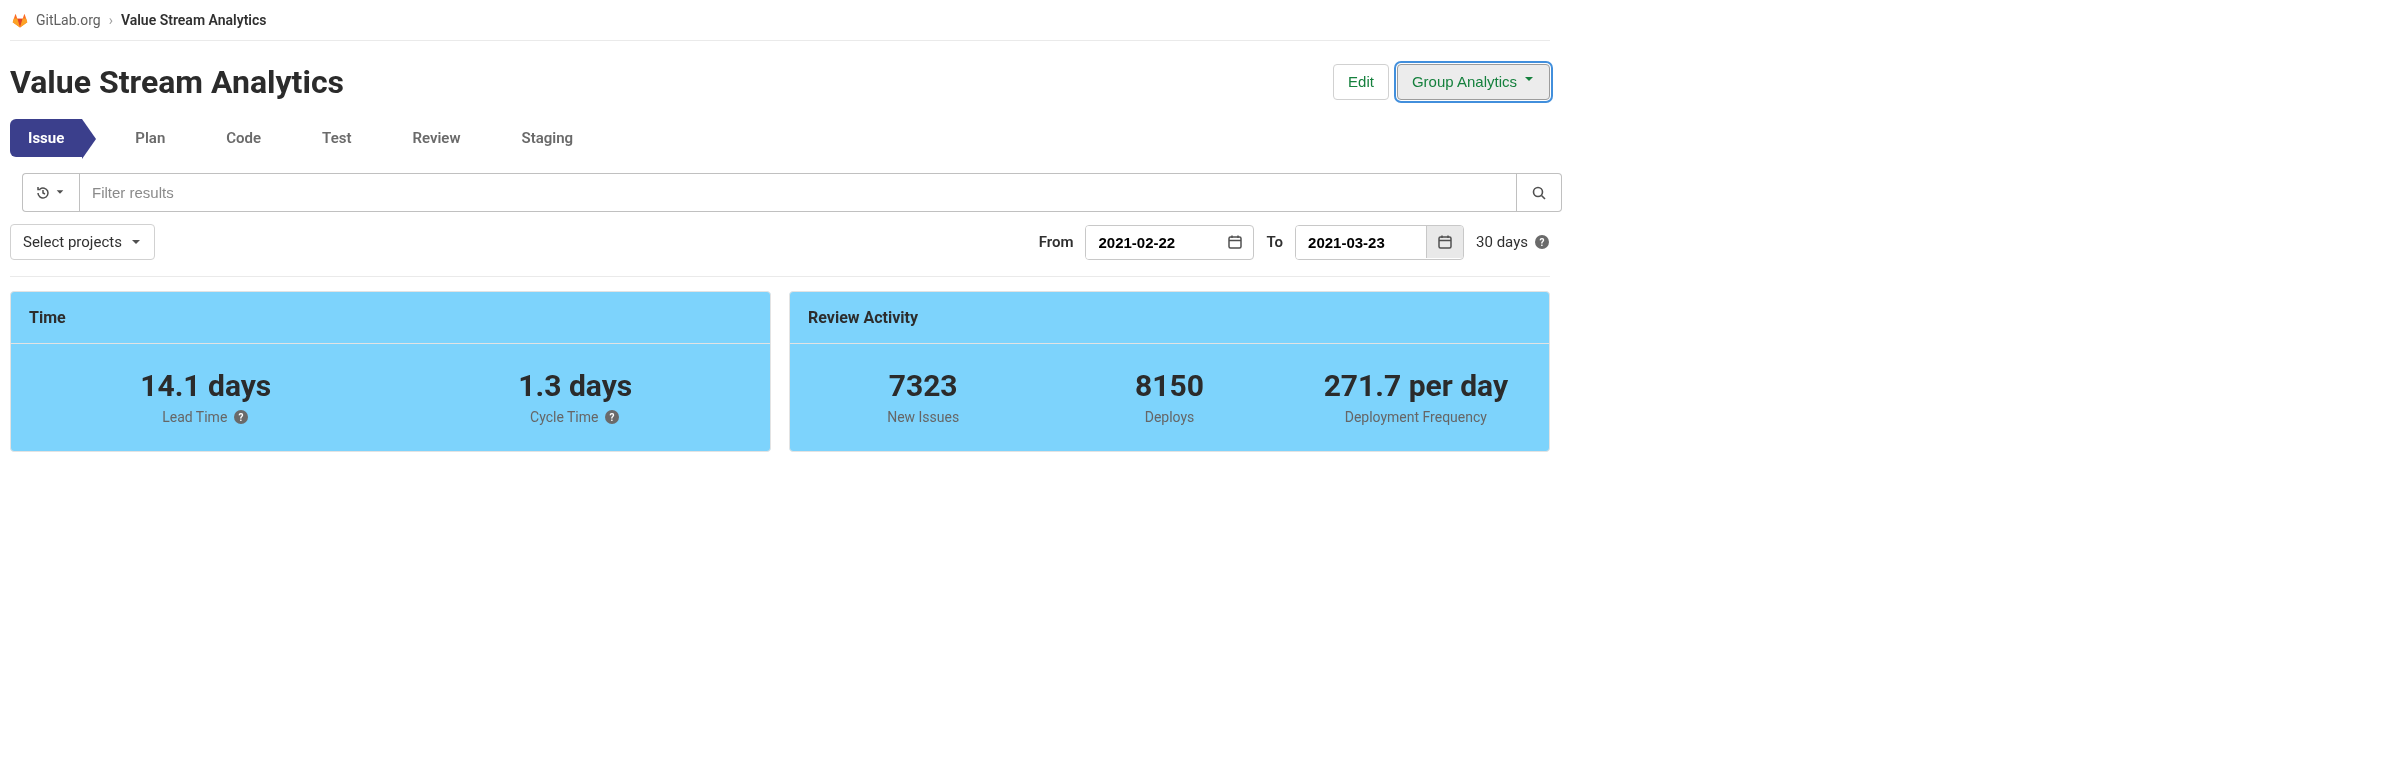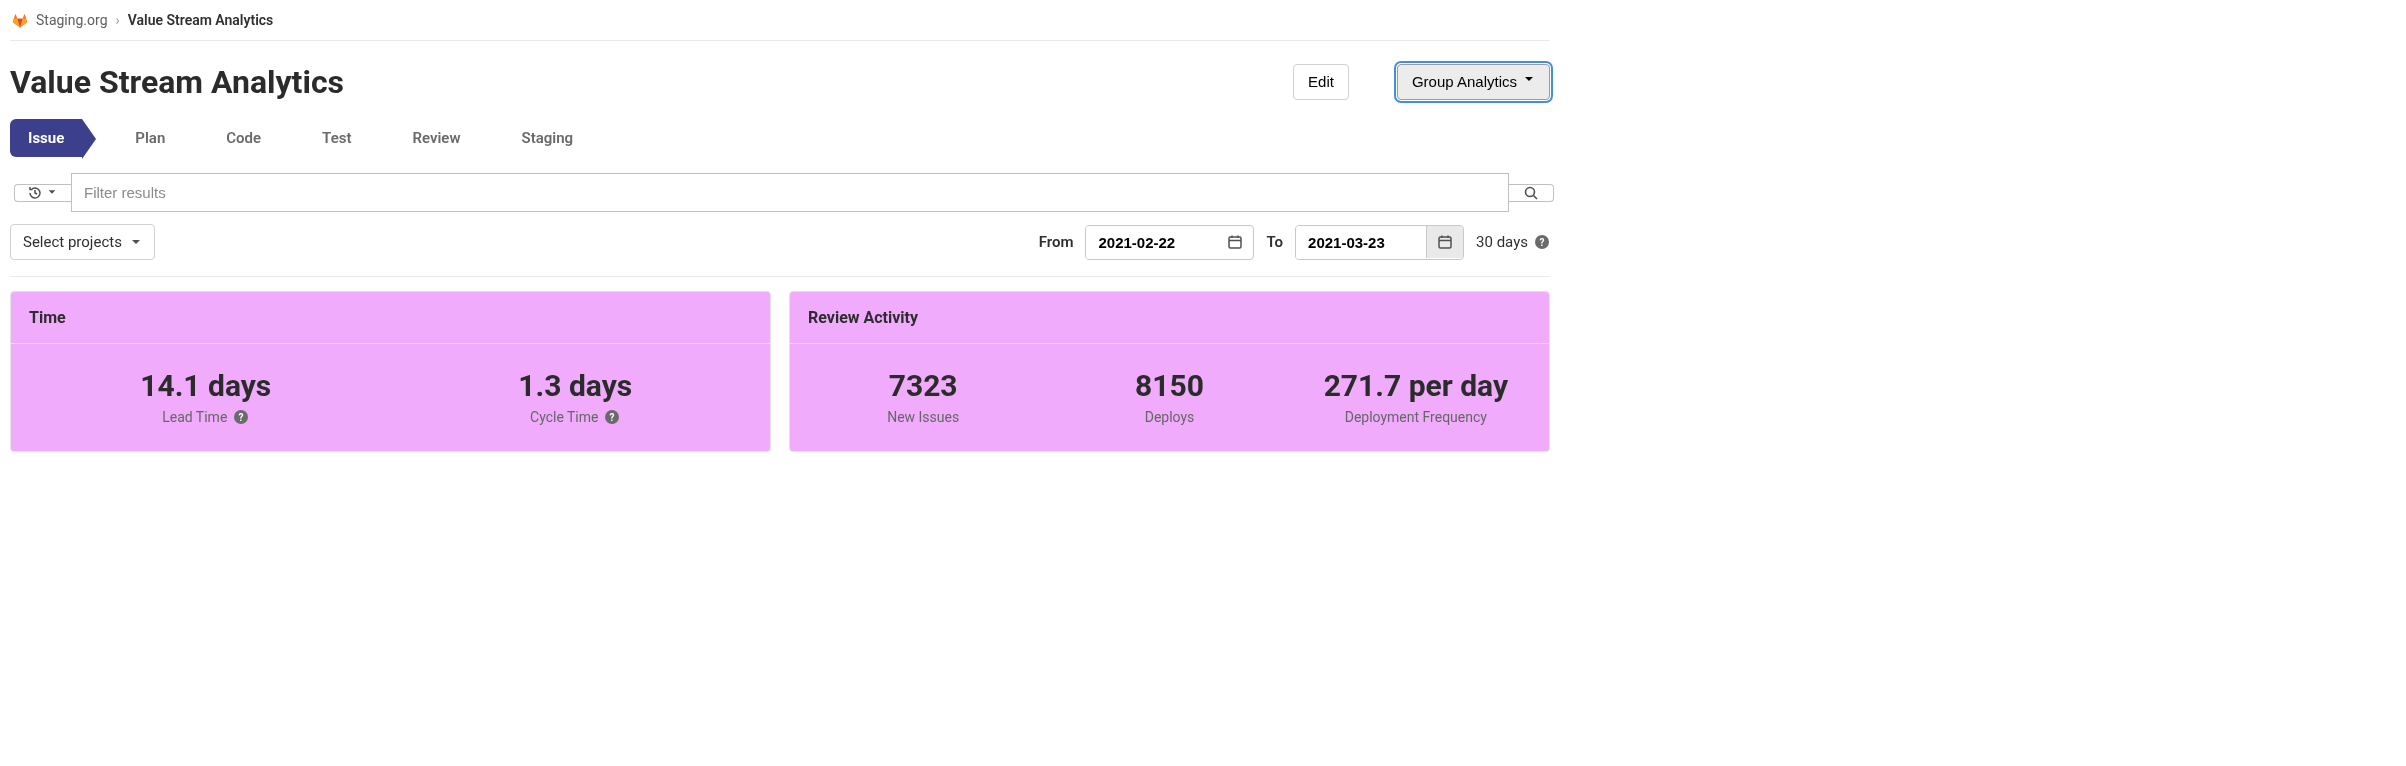--- a/index.html
+++ b/index.html
@@ -59,24 +59,23 @@
       align-items: center;
     }
     .btn {
       display: inline-flex;
       gap: 6px;
       border: 1px solid #d1d1d1;
       background: #ffffff;
       border-radius: 4px;
       padding: 8px 14px;
       font-size: 15px;
-      color: #000000;
+      color: #15803d;
       cursor: pointer;
       line-height: 1.2;
-      margin-left: 40px;
     }
     .btn.focused {
       background: #ececec;
       border: 1px solid #9c9c9c;
       box-shadow: 0 0 0 1px #ffffff, 0 0 0 3px #428fdc;
     }
     
     .stages {
       display: flex;
       align-items: center;
@@ -108,22 +107,21 @@
       font-weight: 600;
       font-size: 15px;
       padding: 10px 8px;
       cursor: pointer;
       margin-left: 17px;
     }
     
     .filter-bar {
       display: flex;
       width: 100%;
-      margin: 2px 0 12px 4px;
-      align-items: center;
+      margin: 2px 0 12px 12px;
     }
     .filter-history {
       display: flex;
       align-items: center;
       gap: 4px;
       border: 1px solid #c0c0c0;
       border-right: none;
       border-radius: 4px 0 0 4px;
       padding: 0 12px;
       background: #fff;
@@ -214,21 +212,21 @@
     
     .cards {
       display: flex;
       gap: 18px;
       padding-top: 14px;
     }
     .card {
       flex: 1;
       border: 1px solid #e3e3e3;
       border-radius: 4px;
-      background: #f0abfc;
+      background: #7dd3fc;
     }
     .card-header {
       padding: 16px 18px;
       font-weight: 700;
       font-size: 16px;
       color: #2d2d2d;
       border-bottom: 1px solid #e3e3e3;
     }
     .card-body {
       display: flex;
@@ -270,21 +268,21 @@
 <div class="page">
 
   <div class="breadcrumb">
     <span class="gitlab-logo">
       <svg viewBox="0 0 16 16" width="16" height="16">
           <path fill="#fc6d26" d="M8 15.5L.7 10.2 1.9 6.5 3.3 2.3c.1-.2.4-.2.5 0l1.5 4.5h5.4l1.5-4.5c.1-.2.4-.2.5 0l1.4 4.2 1.2 3.7L8 15.5z"></path>
           <path fill="#e24329" d="M8 15.5L5.3 6.8h5.4L8 15.5z"></path>
           <path fill="#fca326" d="M8 15.5L.7 10.2l1.2-3.7h3.4L8 15.5zm0 0l7.3-5.3-1.2-3.7h-3.4L8 15.5z"></path>
         </svg>
     </span>
-    <span class="org">Staging.org</span>
+    <span class="org">GitLab.org</span>
     <span class="sep">›</span>
     <span class="current">Value Stream Analytics</span>
   </div>
 
   <div class="header-row">
     <h1 class="page-title">Value Stream Analytics</h1>
     <div class="header-actions">
       <button class="btn">
         <span>Edit</span>
       </button>

